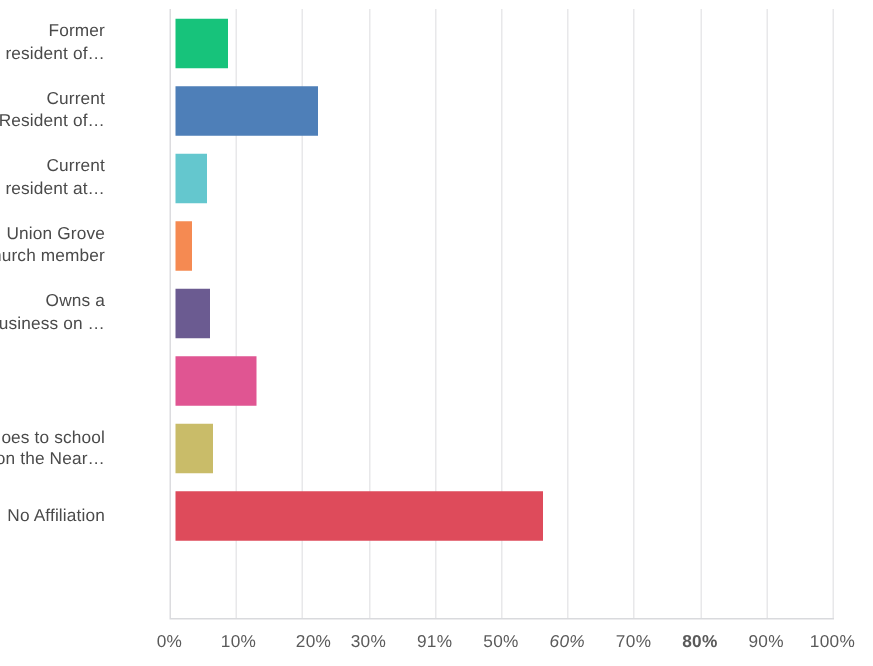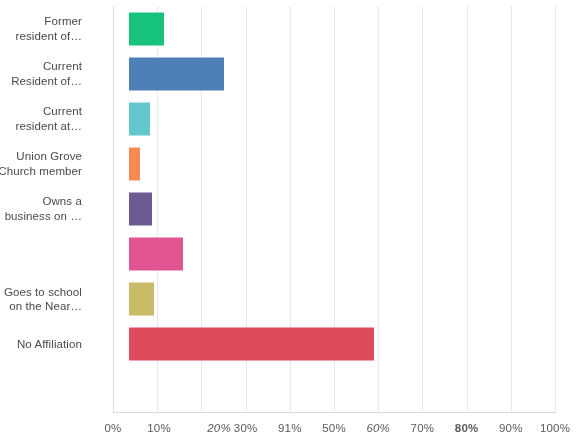--- a/index.html
+++ b/index.html
@@ -42,21 +42,21 @@
     position: absolute;
     left: 113px;
     top: 412px;
     width: 443px;
     height: 1px;
     background: #d9dadd;
   }
 
   .rows {
     position: absolute;
-    left: 16px;
+    left: 4px;
     top: 6px;
     width: 540px;
     height: 406px;
   }
   .row {
     position: relative;
     height: 45.1px;
     display: flex;
     align-items: center;
   }
@@ -175,21 +175,21 @@
         <div class="cat-label">No Affiliation</div>
         <div class="bar-wrap" style="width: 244.868px;">
           <div class="bar" style="background: rgb(222, 75, 91);"></div>
         </div>
       </div>
     </div>
 
   <div class="x-axis" id="xaxis">
       <div class="x-tick" style="left: 113px;">0%</div>
       <div class="x-tick" style="left: 159px;">10%</div>
-      <div class="x-tick" style="left: 219px; font-style: italic;">20%</div>
+      <div class="x-tick" style="left: 209px;">20%</div>
       <div class="x-tick" style="left: 245.6px;">30%</div>
       <div class="x-tick" style="left: 289.8px;">91%</div>
       <div class="x-tick" style="left: 334px;">50%</div>
       <div class="x-tick" style="left: 378.2px; font-style: italic;">60%</div>
       <div class="x-tick" style="left: 422.4px;">70%</div>
       <div class="x-tick" style="left: 466.6px; font-weight: bold;">80%</div>
       <div class="x-tick" style="left: 510.8px;">90%</div>
       <div class="x-tick" style="left: 555px;">100%</div>
     </div>
 

